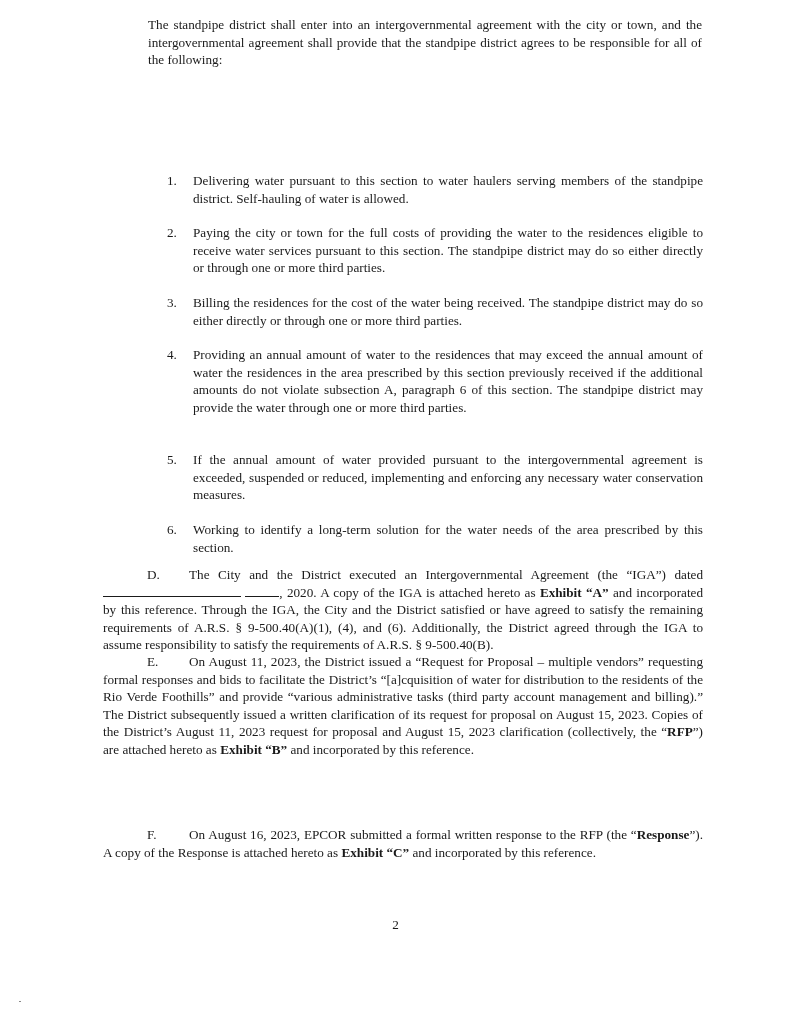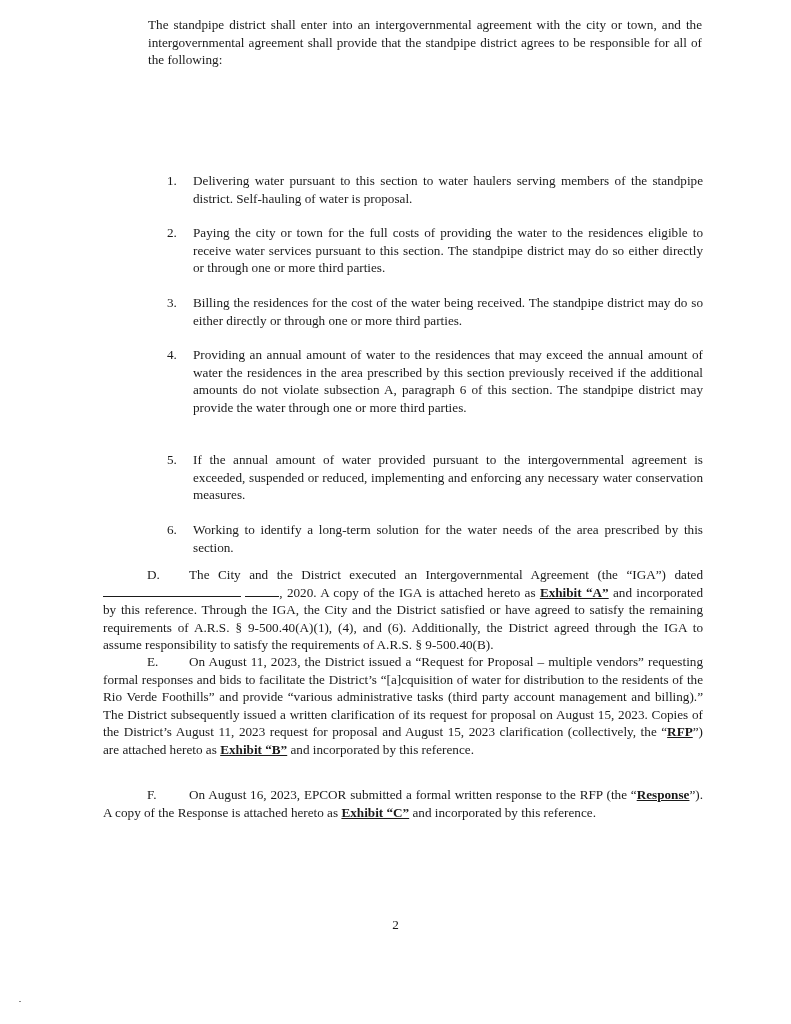--- a/index.html
+++ b/index.html
@@ -10,34 +10,34 @@
     font-size: 13.2px;
   }
   .page { position: absolute; left: 0; top: 0; width: 627px; height: 1024px; }
   .block { position: absolute; line-height: 17.6px; text-align: justify; }
   .intro { left: 148px; top: 15px; width: 554px; }
   .item { position: absolute; left: 193px; width: 510px; line-height: 17.6px; text-align: justify; }
   .item .num { position: absolute; left: -26px; top: 0; }
   .para { left: 103px; width: 600px; }
   .para .letter { display: inline-block; width: 42px; margin-left: 44px; }
   .blank { display: inline-block; border-bottom: 1px solid #1a1a1a; height: 11px; vertical-align: baseline; }
-  b { font-weight: bold; text-decoration: underline; }
+  b { font-weight: bold; }
   .pagenum { position: absolute; left: 0; width: 791px; top: 917px; text-align: center; font-size: 13.2px; }
   .speck { position: absolute; left: 19px; top: 1001px; width: 2px; height: 1px; background: #888; }
 </style>
 </head>
 <body>
 
 <div class="page">
 
   <div class="block intro" style="top:16px;">The standpipe district shall enter into an intergovernmental agreement with the city or town, and the intergovernmental agreement shall provide that the standpipe district agrees to be responsible for all of the following:</div>
 
   <div class="item" style="top:172px;">
     <span class="num">1.</span>
-    <span>Delivering water pursuant to this section to water haulers serving members of the standpipe district. Self-hauling of water is proposal.</span>
+    <span>Delivering water pursuant to this section to water haulers serving members of the standpipe district. Self-hauling of water is allowed.</span>
   </div>
 
   <div class="item" style="top:224px;">
     <span class="num">2.</span>
     <span>Paying the city or town for the full costs of providing the water to the residences eligible to receive water services pursuant to this section. The standpipe district may do so either directly or through one or more third parties.</span>
   </div>
 
   <div class="item" style="top:294px;">
     <span class="num">3.</span>
     <span>Billing the residences for the cost of the water being received. The standpipe district may do so either directly or through one or more third parties.</span>
@@ -65,21 +65,21 @@
     <b>Exhibit “A”</b>
     <span>and incorporated by this reference. Through the IGA, the City and the District satisfied or have agreed to satisfy the remaining requirements of A.R.S. § 9-500.40(A)(1), (4), and (6). Additionally, the District agreed through the IGA to assume responsibility to satisfy the requirements of A.R.S. § 9-500.40(B).</span>
   </div>
 
   <div class="block para" style="top:653px;">
     <span class="letter">E.</span><span>On August 11, 2023, the District issued a “Request for Proposal – multiple vendors” requesting formal responses and bids to facilitate the District’s “[a]cquisition of water for distribution to the residents of the Rio Verde Foothills” and provide “various administrative tasks (third party account management and billing).” The District subsequently issued a written clarification of its request for proposal on August 15, 2023. Copies of the District’s August 11, 2023 request for proposal and August 15, 2023 clarification (collectively, the “</span><b>RFP</b><span>”) are attached hereto as</span>
     <b>Exhibit “B”</b>
     <span>and incorporated by this reference.</span>
   </div>
 
-  <div class="block para" style="top:786px;">
+  <div class="block para" style="top:826px;">
     <span class="letter">F.</span><span>On August 16, 2023, EPCOR submitted a formal written response to the RFP (the “</span><b>Response</b><span>”). A copy of the Response is attached hereto as</span>
     <b>Exhibit “C”</b>
     <span>and incorporated by this reference.</span>
   </div>
 
   <div class="pagenum">2</div>
 
   <div class="speck"></div>
 </div>
 

